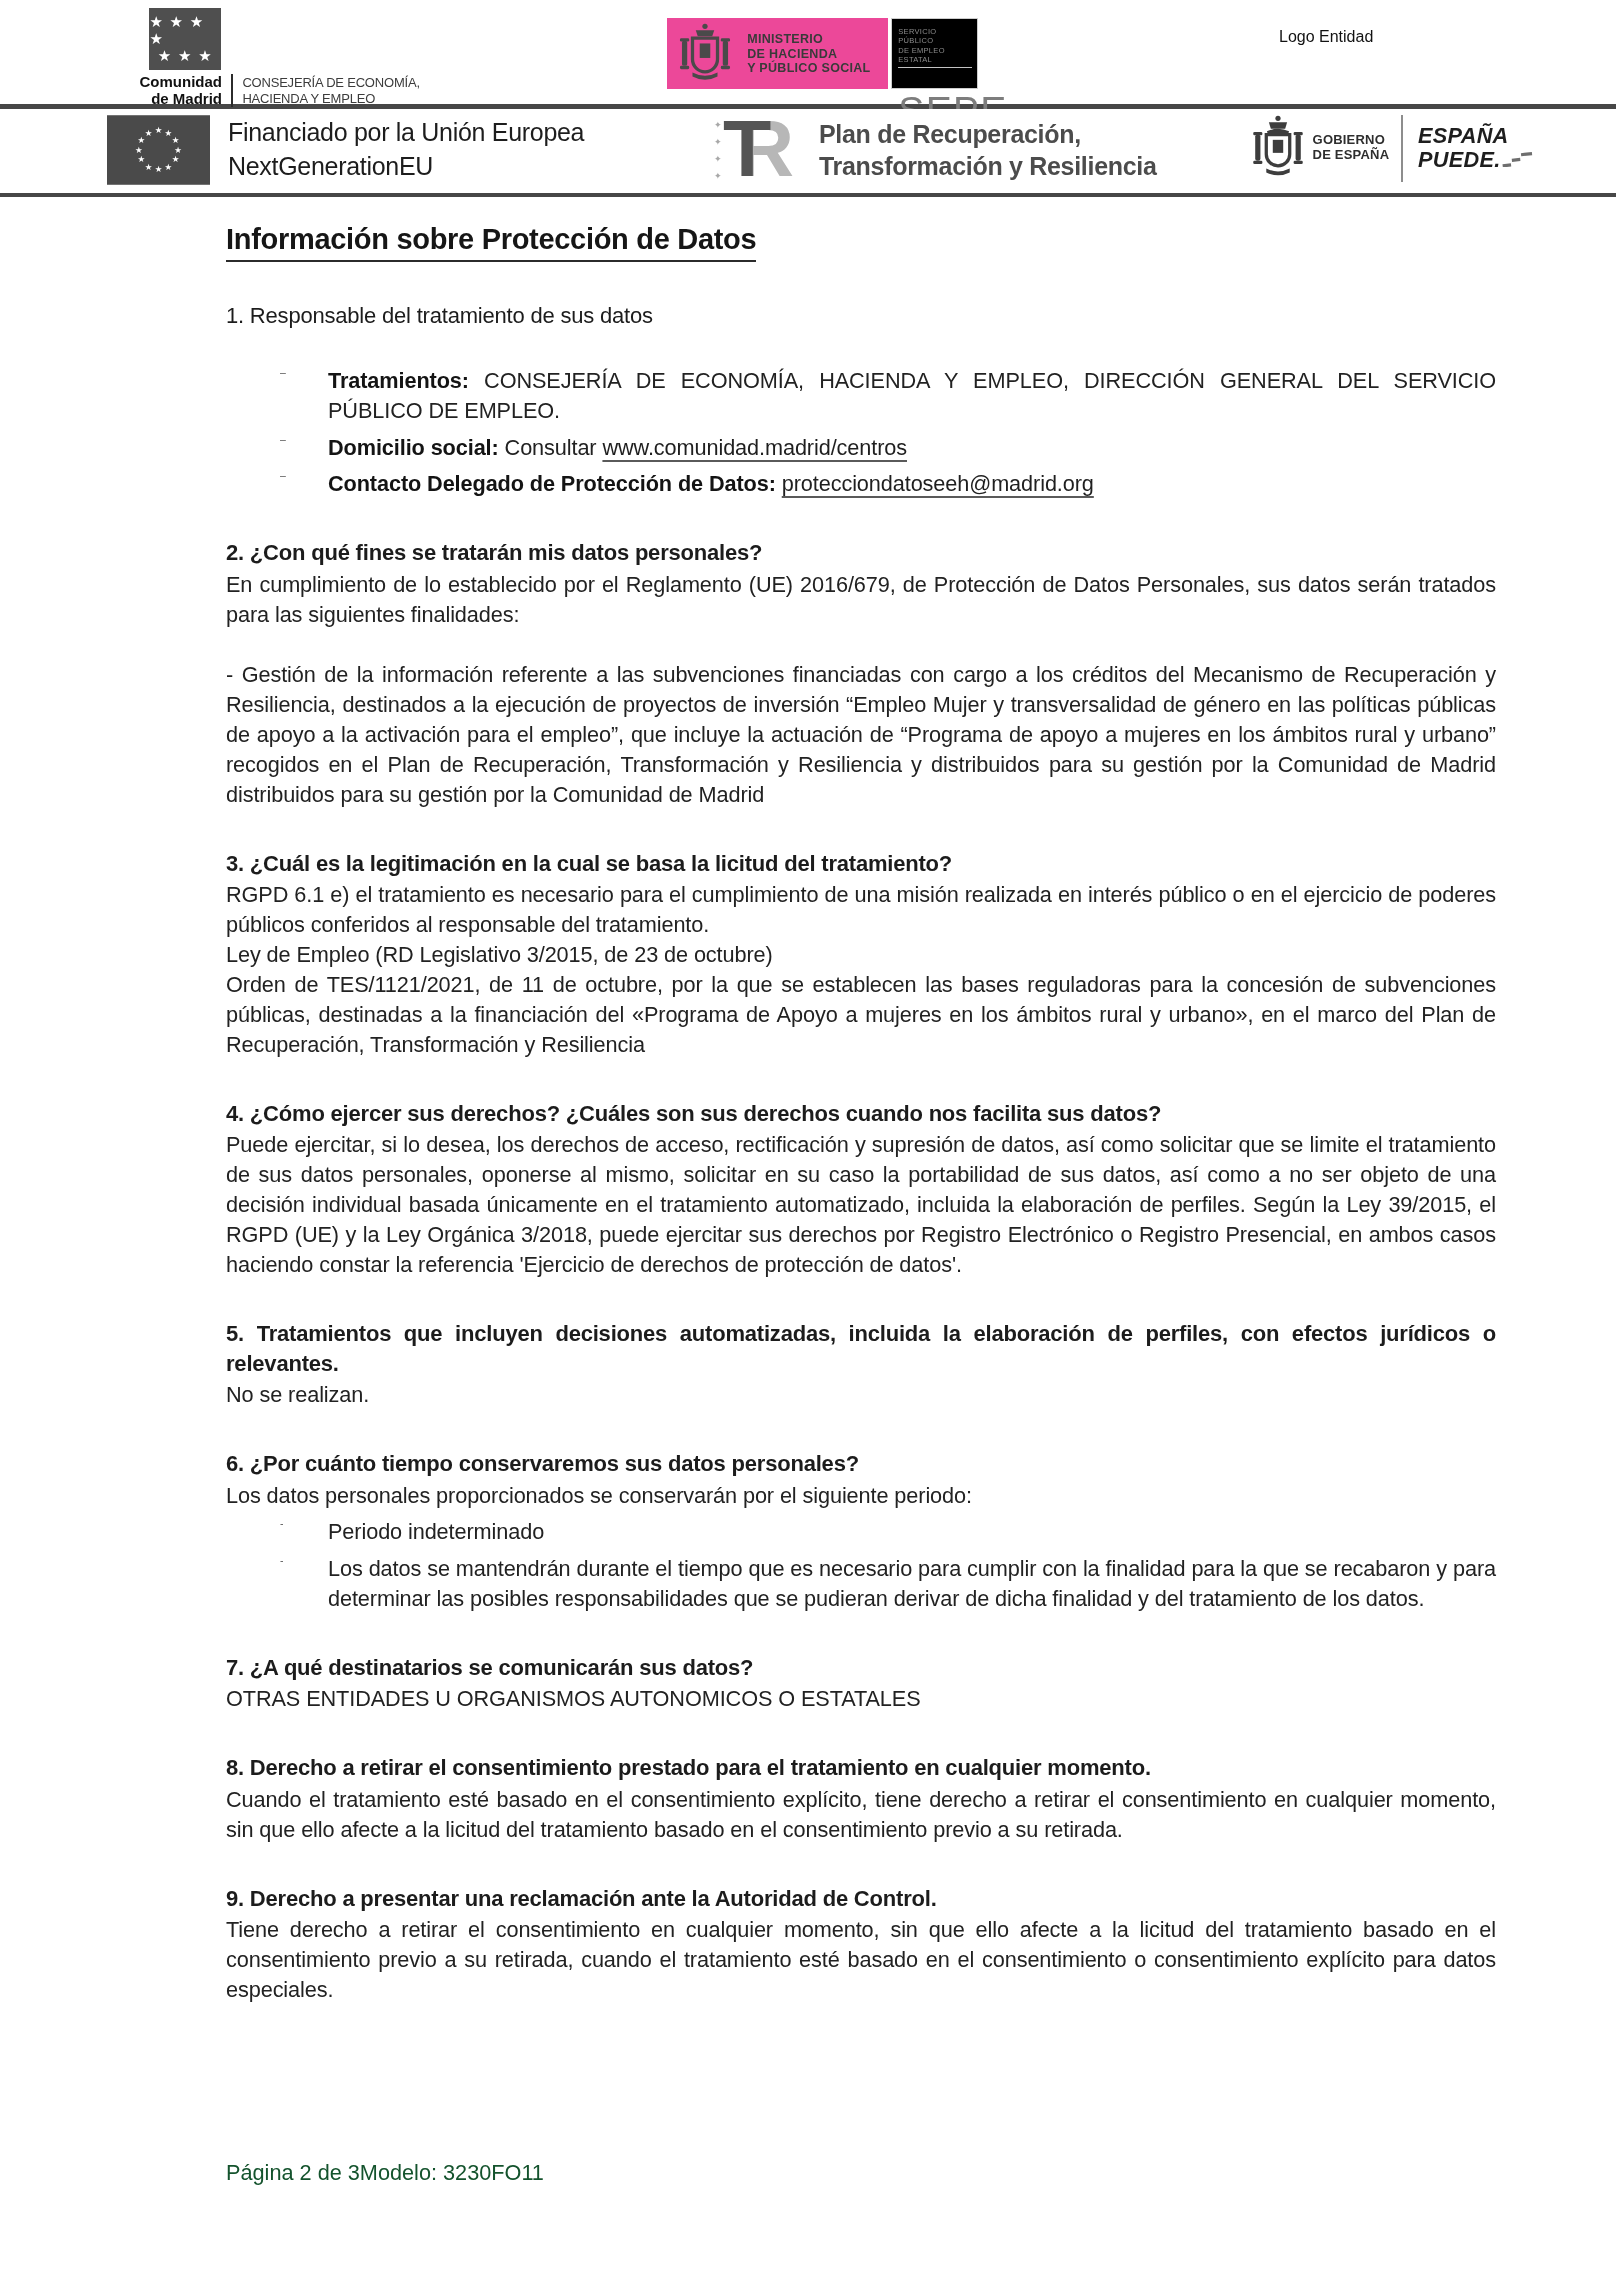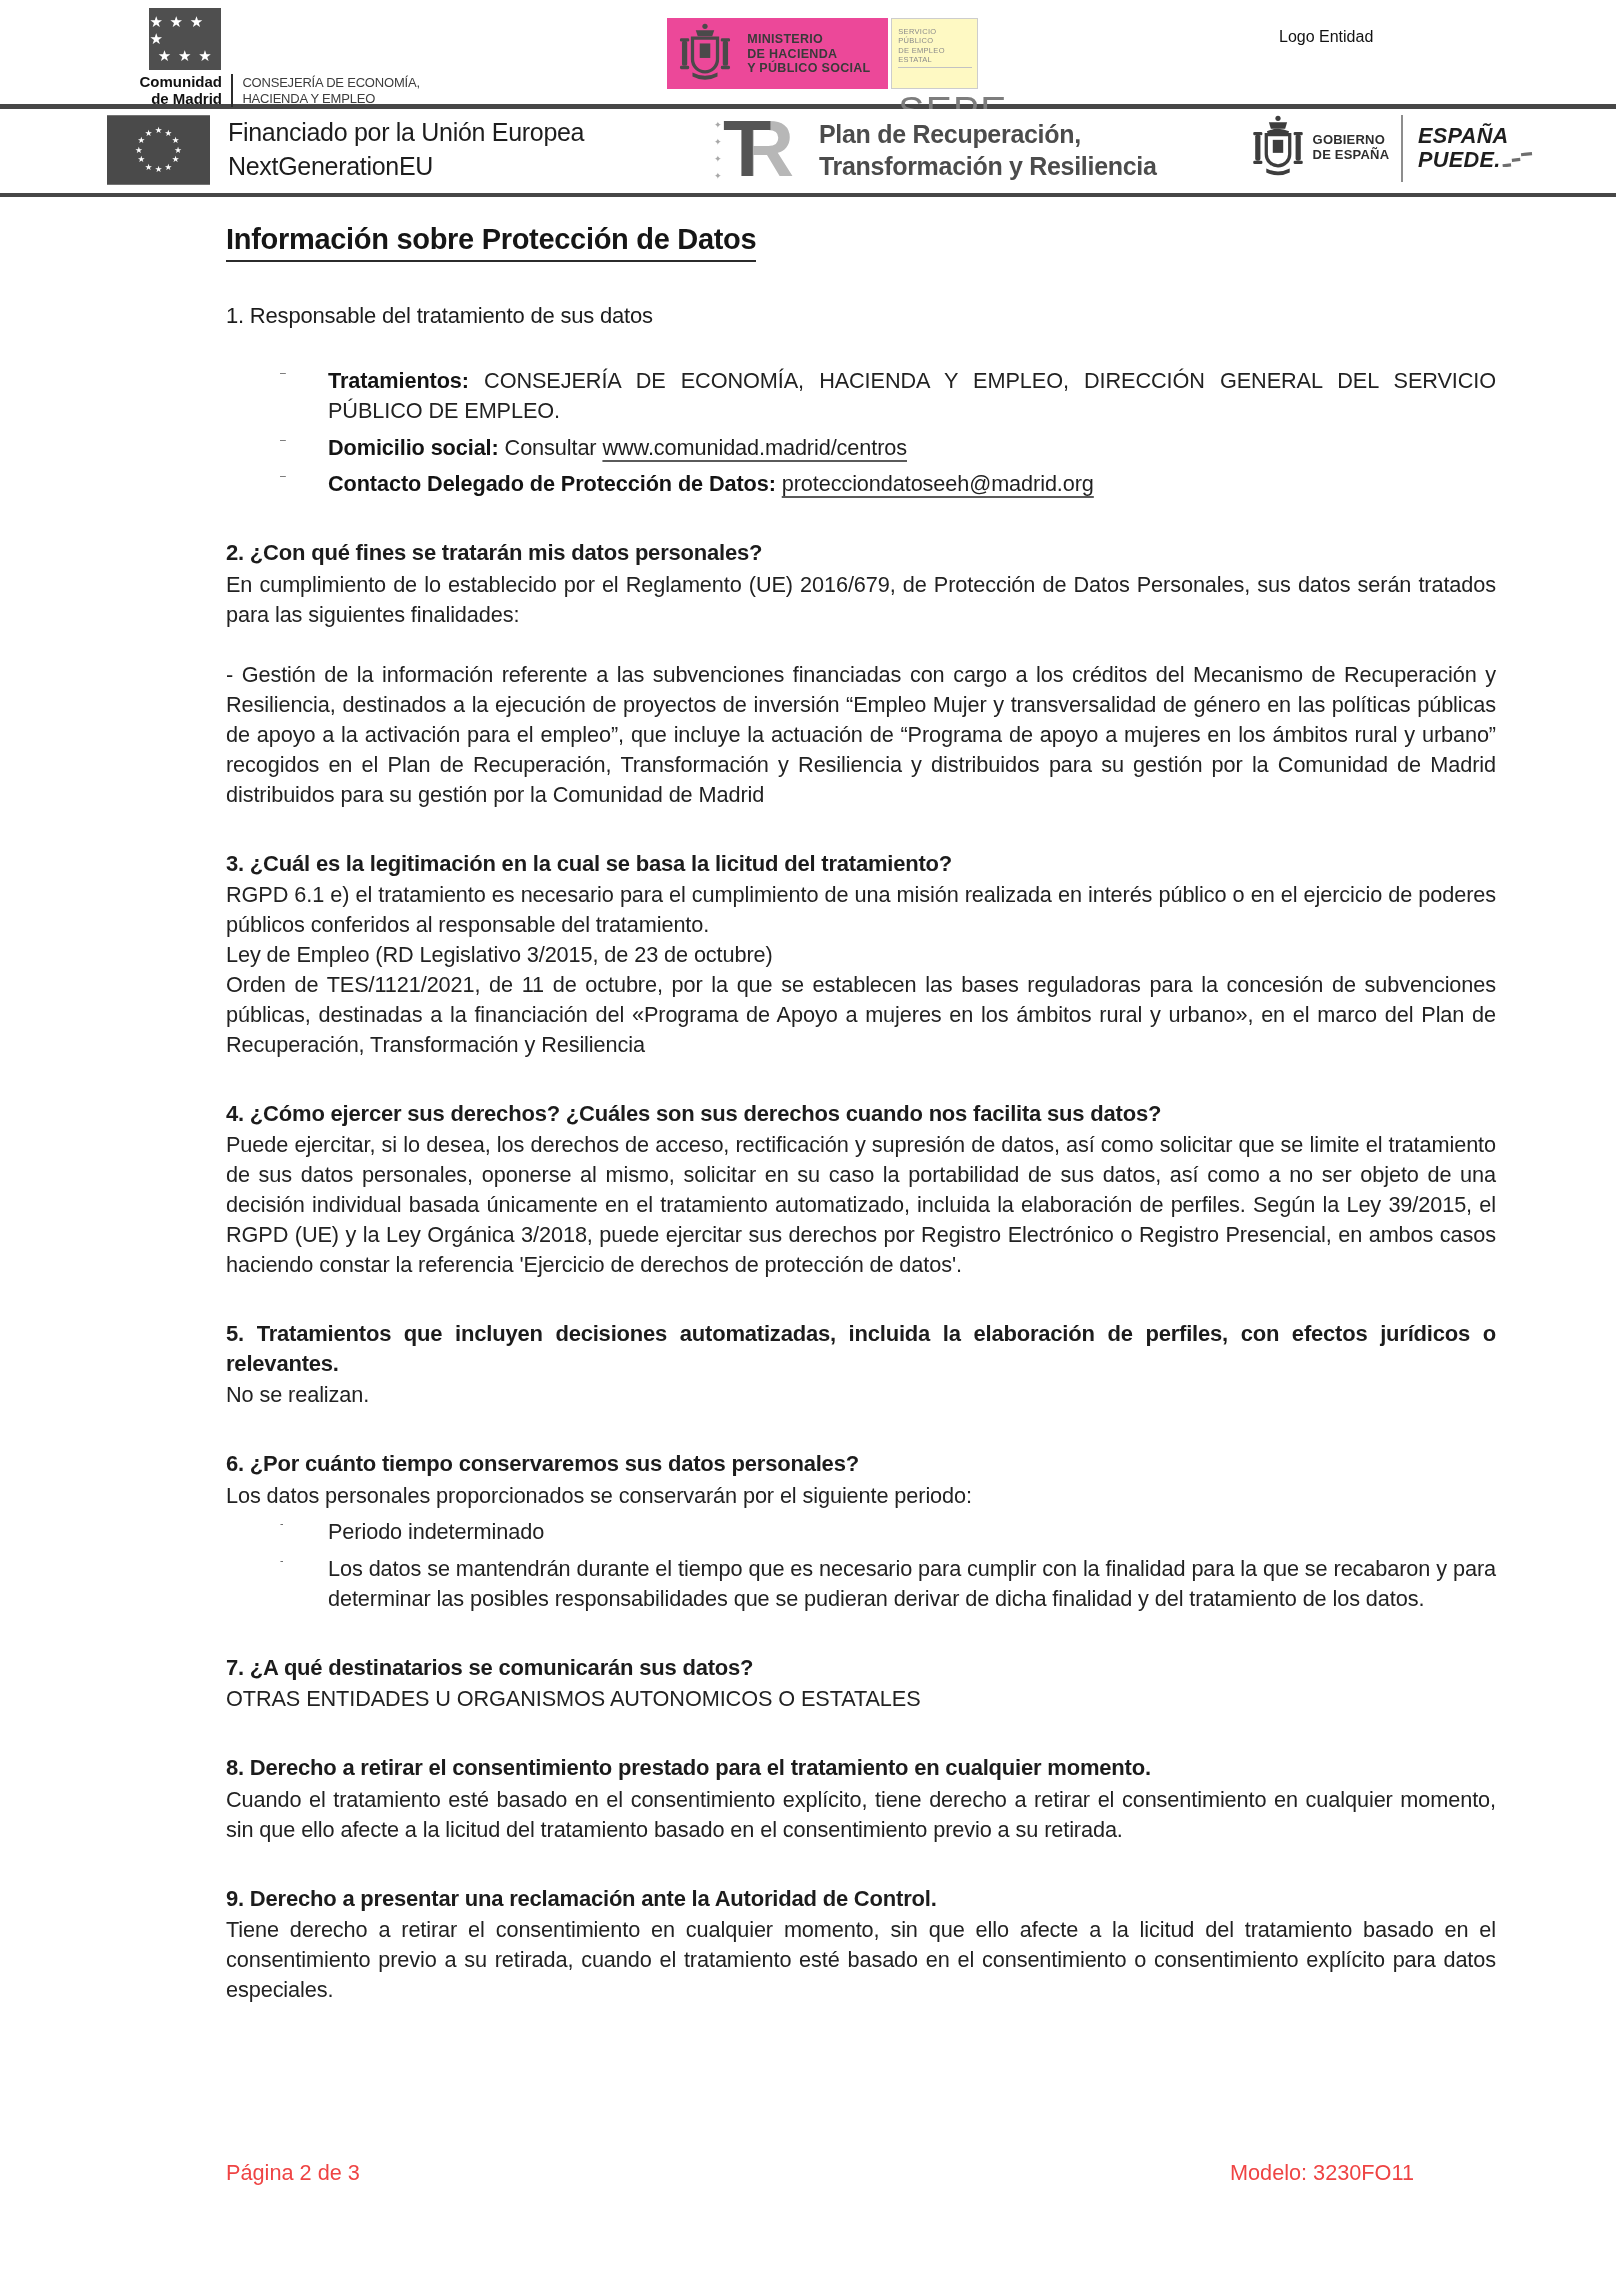--- a/index.html
+++ b/index.html
@@ -19,21 +19,21 @@
     color:#fff; line-height:17px; font-size:15px; letter-spacing:1.3px;
   }
   .cam-bottom { display:flex; margin-top:4.6px; align-items:center; }
   .cam-name { font-weight:bold; font-size:15px; line-height:16.4px; color:#111; width:91px; text-align:right; }
   .cam-sep { width:2px; align-self:stretch; background:#2b2b2b; margin:0 9.2px; }
   .cam-dept { font-size:13px; line-height:15.7px; color:#3c3c3c; letter-spacing:-0.2px; }
   .ministry { position:absolute; left:667px; top:18.4px; display:flex; align-items:stretch; }
   .ministry-gray { background:#ec4899; display:flex; align-items:center; padding:3.9px 17px 3.9px 10.5px; height:71px; }
   .ministry-lines { font-size:12.5px; font-weight:bold; color:#3a3a3a; line-height:14.4px; margin-left:15.7px; letter-spacing:0.3px; }
   .sepe-box {
-    margin-left:3.9px; width:87px; background:#fef9c3; border:1.3px solid #cdcdcd;
+    margin-left:3.9px; width:87px; background:#000000; border:1.3px solid #cdcdcd;
     padding:7.9px 5.9px 3.9px; height:71px;
   }
   .sepe-caption { font-size:7.5px; line-height:9.2px; color:#8b8b8b; letter-spacing:0.3px;
     border-bottom:0.7px solid #c2c2c2; padding-bottom:3.3px; }
   .sepe-word { font-size:39px; color:#7d7d7d; letter-spacing:1.3px; margin-top:21px; font-weight:500; }
   .logo-entidad { position:absolute; left:1279px; top:27.6px; font-size:16px; color:#121212; }
   
   .rule { height:4.6px; background:#474747; }
   
   .banner { position:relative; height:84px; background:#fff; }
@@ -62,21 +62,21 @@
   p.spaced { margin-top:30px; }
   .dash-list { list-style:none; margin-top:35px; }
   .dash-list li { position:relative; padding-left:102px; margin-top:6.6px; }
   .dash-list .marker { position:absolute; left:54px; top:0; color:#555; }
   .dash-list p { text-align:justify; }
   .doc-link { color:#1f1f1f; text-decoration:underline; text-decoration-color:#5a5a5a;
     text-decoration-thickness:1.6px; text-underline-offset:4.6px; cursor:pointer; }
   b { color:#141414; }
   
   .footer { position:absolute; left:226px; right:121px; top:2160px;
-    display:flex; justify-content:space-between; font-size:21.7px; color:#ef4444; }
+    display:flex; justify-content:flex-start; font-size:21.7px; color:#14532d; }
   .footer .model { margin-right:82px; }
 </style>
 </head>
 <body>
 
 <div class="page">
 
   <header class="logos-row">
     <div class="cam">
       <div class="cam-box">

